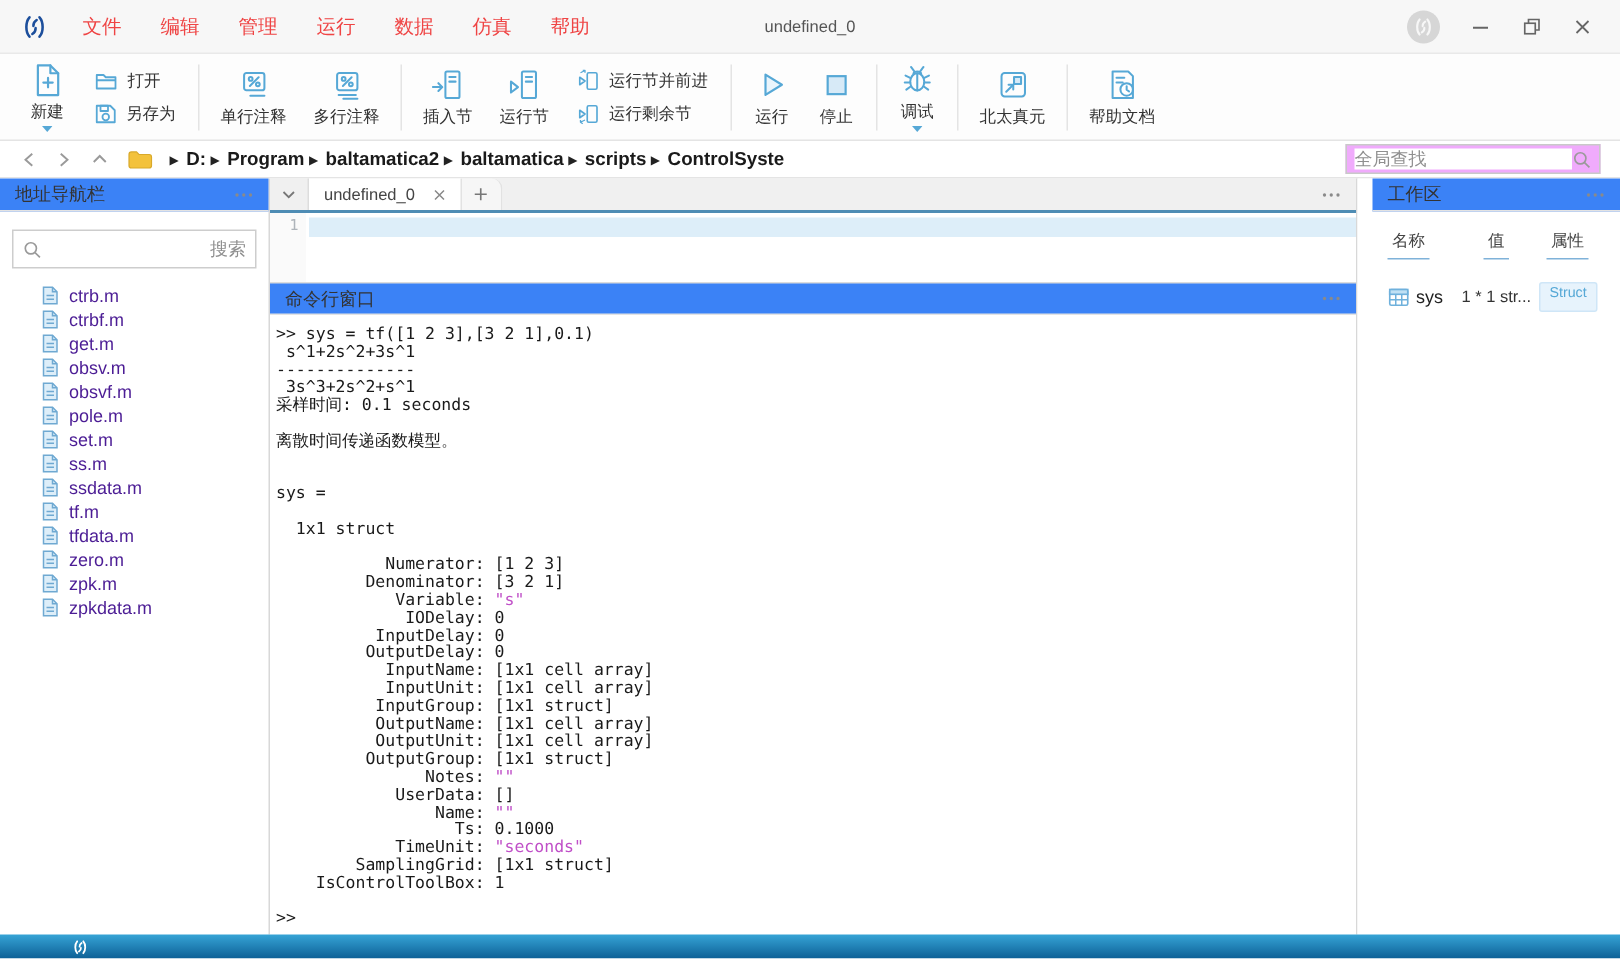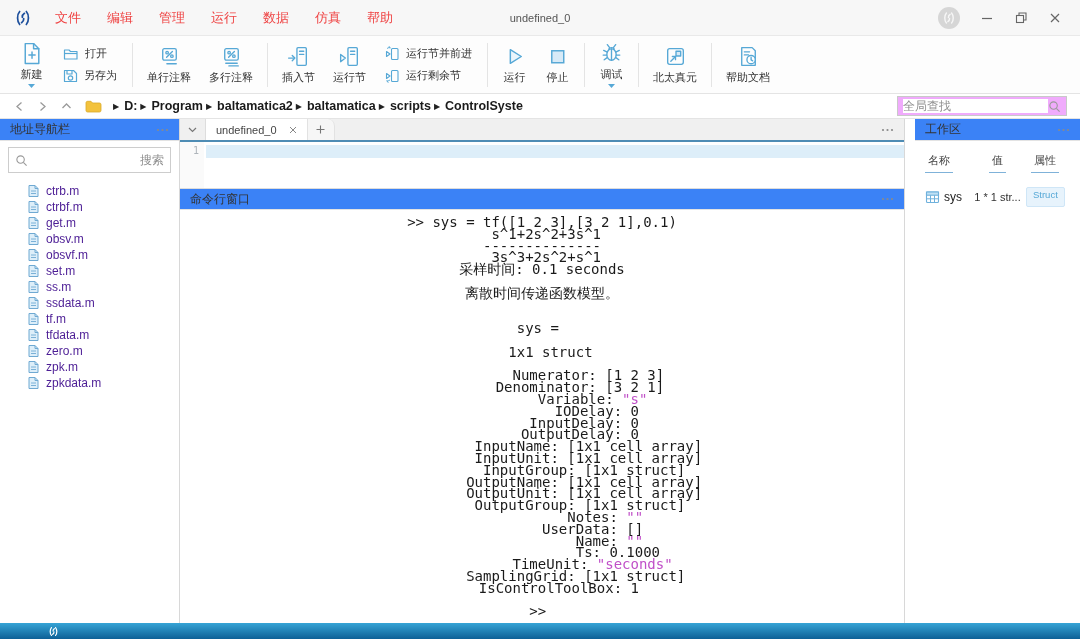--- a/index.html
+++ b/index.html
@@ -44,21 +44,21 @@
                          font-family:"Liberation Sans", sans-serif; }
   .global-search input::placeholder, .sidebar-search input::placeholder { color:#8f8f8f; }
 
   
   .main { flex:1; display:flex; min-height:0; }
   .panel-header { height:22px; flex:none; background:#3b82f6; border-bottom:1px solid #e3e3e3;
                   display:flex; align-items:center; padding:0 10px; font-size:12px; color:#333; }
   .dots { margin-left:auto; display:flex; color:#8a8a8a; cursor:pointer; }
 
   .sidebar { width:180px; flex:none; border-right:1px solid #d8d8d8; display:flex; flex-direction:column; background:#fff; }
-  .sidebar-search { margin:6px 8px 4px; height:21px; border:1px solid #cdcdcd; display:flex; align-items:center; padding:12px 6px; gap:4px; }
+  .sidebar-search { margin:12px 8px 4px; height:21px; border:1px solid #cdcdcd; display:flex; align-items:center; padding:12px 6px; gap:4px; }
   .sidebar-search input { flex:1; border:none; outline:none; font-size:12px; text-align:right; min-width:0;
                           font-family:"Liberation Sans", sans-serif; }
   .file-list { flex:1; overflow:hidden; padding:6px 0 0; }
   .file-item { display:flex; align-items:center; gap:6px; padding:1px 4px 1px 27px; height:16px;
                font-size:12px; color:#4c1d95; cursor:default; }
 
   .center { flex:1; min-width:0; display:flex; flex-direction:column; border-right:1px solid #d8d8d8; }
   .tabstrip { height:23px; flex:none; background:#f0f0f0; display:flex; align-items:stretch;
               border-bottom:2px solid var(--accent-dark,#4e8cb4); }
   .tab-chevron { width:26px; flex:none; display:flex; align-items:center; justify-content:center;
@@ -71,22 +71,22 @@
   .tab-spacer { flex:1; }
   .tab-dots { display:flex; align-items:center; padding-right:10px; }
 
   .editor { height:46px; flex:none; display:flex; background:#fff; }
   .gutter { width:24px; flex:none; background:#fafafa; color:#aeb4ba; text-align:right;
             font-family:"DejaVu Sans Mono", monospace; font-size:10px; padding:3px 5px 0 0; }
   .editor-body { flex:1; padding-top:2px; }
   .current-line { height:13px; background:var(--line-highlight,#ddeef9); margin:1px 0 0 2px; }
 
   .cw-header { border-top:1px solid #dcdcdc;gap:11px; }
-  .cw-body { flex:1; overflow:hidden; font-family:"DejaVu Sans Mono", monospace; font-size:14px;
-             line-height:11.8px; color:#1a1a1a; padding:7px 4px 0; white-space:pre;text-align:center; }
+  .cw-body { flex:1; overflow:hidden; font-family:"DejaVu Sans Mono", monospace; font-size:11px;
+             line-height:11.8px; color:#1a1a1a; padding:7px 4px 0; white-space:pre; }
   .cw-line { min-height:11.8px; }
   .seg-str { color:var(--string-literal,#c050c8); }
 
   .panel-gap { width:10px; flex:none; background:#fff; }
   .right-panel { width:165px; flex:none; display:flex; flex-direction:column; background:#fff; }
   .ws-cols { display:flex; align-items:center; padding:12px 10px 6px; }
   .ws-col { font-size:11px; color:#444; }
   .ws-col .ws-col-label { display:inline-block; border-bottom:1px solid #7fb2d9; padding:0 3px 4px; }
   .ws-c-name { width:50px; }
   .ws-c-value { flex:1; text-align:center; }
@@ -459,20 +459,30 @@
             <span>obsvf.m</span>
           </div>
           <div class="file-item">
             <span style="display: flex;">
               <svg width="13" height="14" viewBox="0 0 13 14">
                 <path d="M2 1.5 H8 L11 4.5 V12.5 H2 Z" fill="#ddeef9" stroke="#6fa9d2" stroke-width="1"></path>
                 <path d="M8 1.5 V4.5 H11" fill="none" stroke="#6fa9d2" stroke-width="1"></path>
                 <path d="M4 7 H9 M4 9.5 H9" stroke="#6fa9d2" stroke-width="0.9"></path>
               </svg>
             </span>
+            <span>pole.m</span>
+          </div>
+          <div class="file-item">
+            <span style="display: flex;">
+              <svg width="13" height="14" viewBox="0 0 13 14">
+                <path d="M2 1.5 H8 L11 4.5 V12.5 H2 Z" fill="#ddeef9" stroke="#6fa9d2" stroke-width="1"></path>
+                <path d="M8 1.5 V4.5 H11" fill="none" stroke="#6fa9d2" stroke-width="1"></path>
+                <path d="M4 7 H9 M4 9.5 H9" stroke="#6fa9d2" stroke-width="0.9"></path>
+              </svg>
+            </span>
             <span>set.m</span>
           </div>
           <div class="file-item">
             <span style="display: flex;">
               <svg width="13" height="14" viewBox="0 0 13 14">
                 <path d="M2 1.5 H8 L11 4.5 V12.5 H2 Z" fill="#ddeef9" stroke="#6fa9d2" stroke-width="1"></path>
                 <path d="M8 1.5 V4.5 H11" fill="none" stroke="#6fa9d2" stroke-width="1"></path>
                 <path d="M4 7 H9 M4 9.5 H9" stroke="#6fa9d2" stroke-width="0.9"></path>
               </svg>
             </span>

